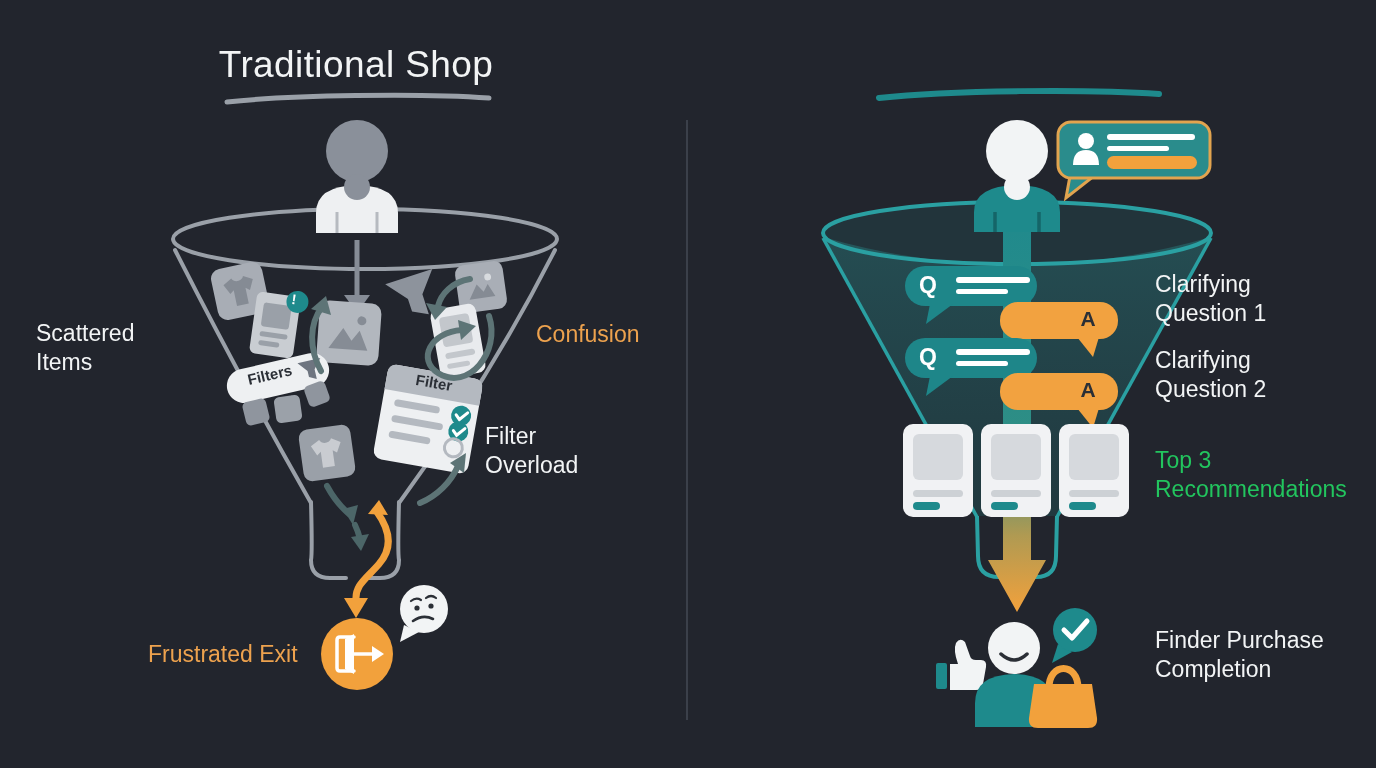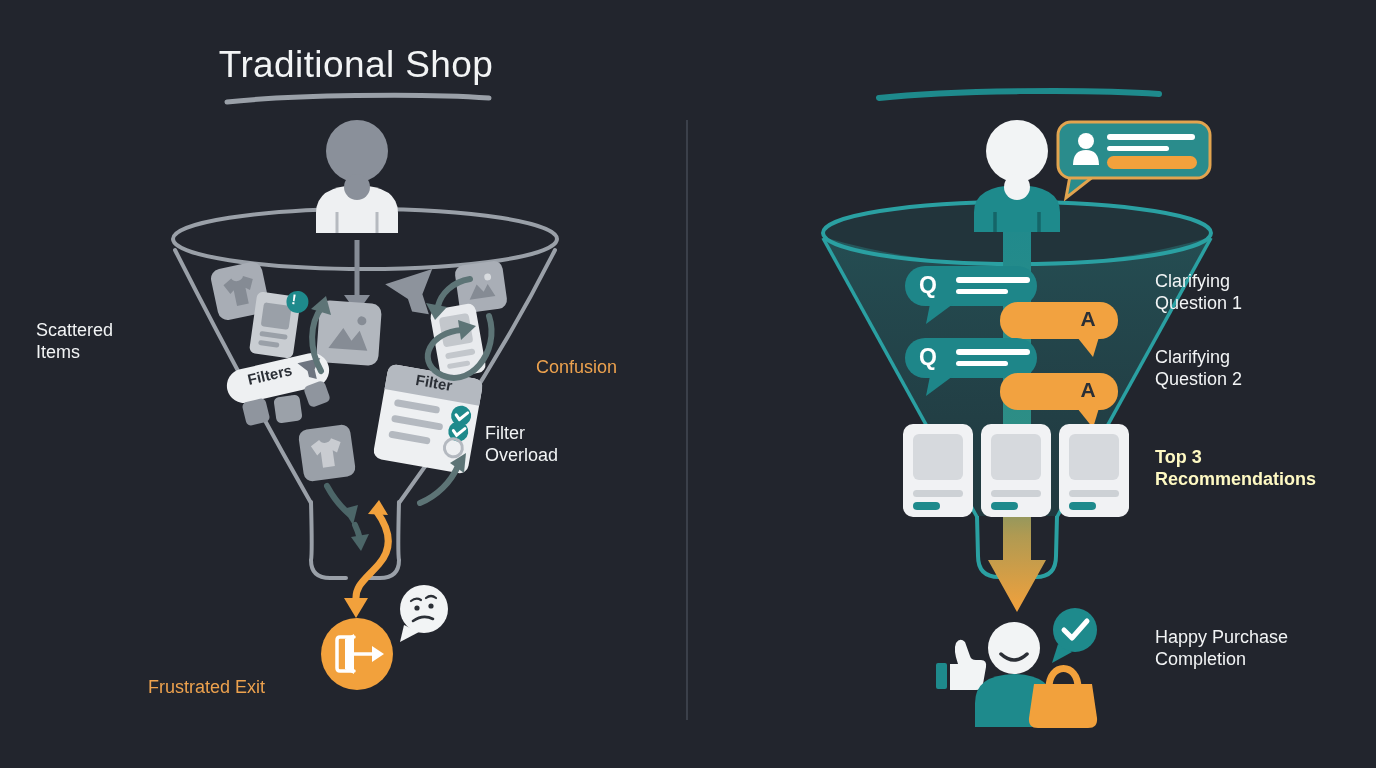--- a/index.html
+++ b/index.html
@@ -1,23 +1,23 @@
 <!DOCTYPE html>
 <html><head>
 <meta charset="utf-8">
 <style>
   html,body{margin:0;padding:0;background:#15171c;}
   #canvas{position:relative;width:1376px;height:768px;background:#22252d;overflow:hidden;
           font-family:"Liberation Sans",sans-serif;}
   #scene{position:absolute;left:0;top:0;}
   .lbl{position:absolute;white-space:pre-line;color:#f2f4f5;line-height:1.24;}
   .title{font-size:37px;font-weight:500;text-align:center;letter-spacing:.4px;width:400px;}
-  .side{font-size:18px;}
-  .orange{color:#eda24e;margin-top:36px;}
-  .bold-o{color:#fef9c3;font-weight:700;}
+  .side{font-size:23px;}
+  .orange{color:#eda24e;}
+  .bold-o{color:#22c55e;font-weight:400;}
   .right-al{text-align:left;}
   .chip{font-weight:700;color:#2b2f36;text-align:center;}
   .qa{position:absolute;font-weight:700;font-size:23px;width:26px;text-align:center;}
   .q{color:#ffffff;}
   .a{color:#2b2f36;font-size:21px;}
 </style>
 </head>
 <body>
 
 <div id="canvas">
@@ -270,21 +270,21 @@
 <div class="lbl chip" style="left:228px;top:366px;width:84px;font-size:15px;transform:rotate(-13deg);">Filters</div>
 <div class="lbl chip" style="left:404px;top:374px;width:60px;font-size:15px;transform:rotate(10deg);">Filter</div>
 <div class="lbl" style="left:286px;top:291px;width:16px;text-align:center;font-size:14px;font-weight:700;color:#fff;transform:rotate(8deg);">!</div>
 
 <div class="lbl side" style="left:1155px;top:270px;">Clarifying
 Question 1</div>
 <div class="lbl side" style="left:1155px;top:346px;">Clarifying
 Question 2</div>
 <div class="lbl side bold-o" style="left:1155px;top:446px;">Top 3
 Recommendations</div>
-<div class="lbl side" style="left:1155px;top:626px;">Happy Purchase
+<div class="lbl side" style="left:1155px;top:626px;">Finder Purchase
 Completion</div>
 
 <div class="qa q" style="left:915px;top:272px;">Q</div>
 <div class="qa a" style="left:1075px;top:307px;">A</div>
 <div class="qa q" style="left:915px;top:344px;">Q</div>
 <div class="qa a" style="left:1075px;top:378px;">A</div>
 
 </div>
 
 </body></html>

